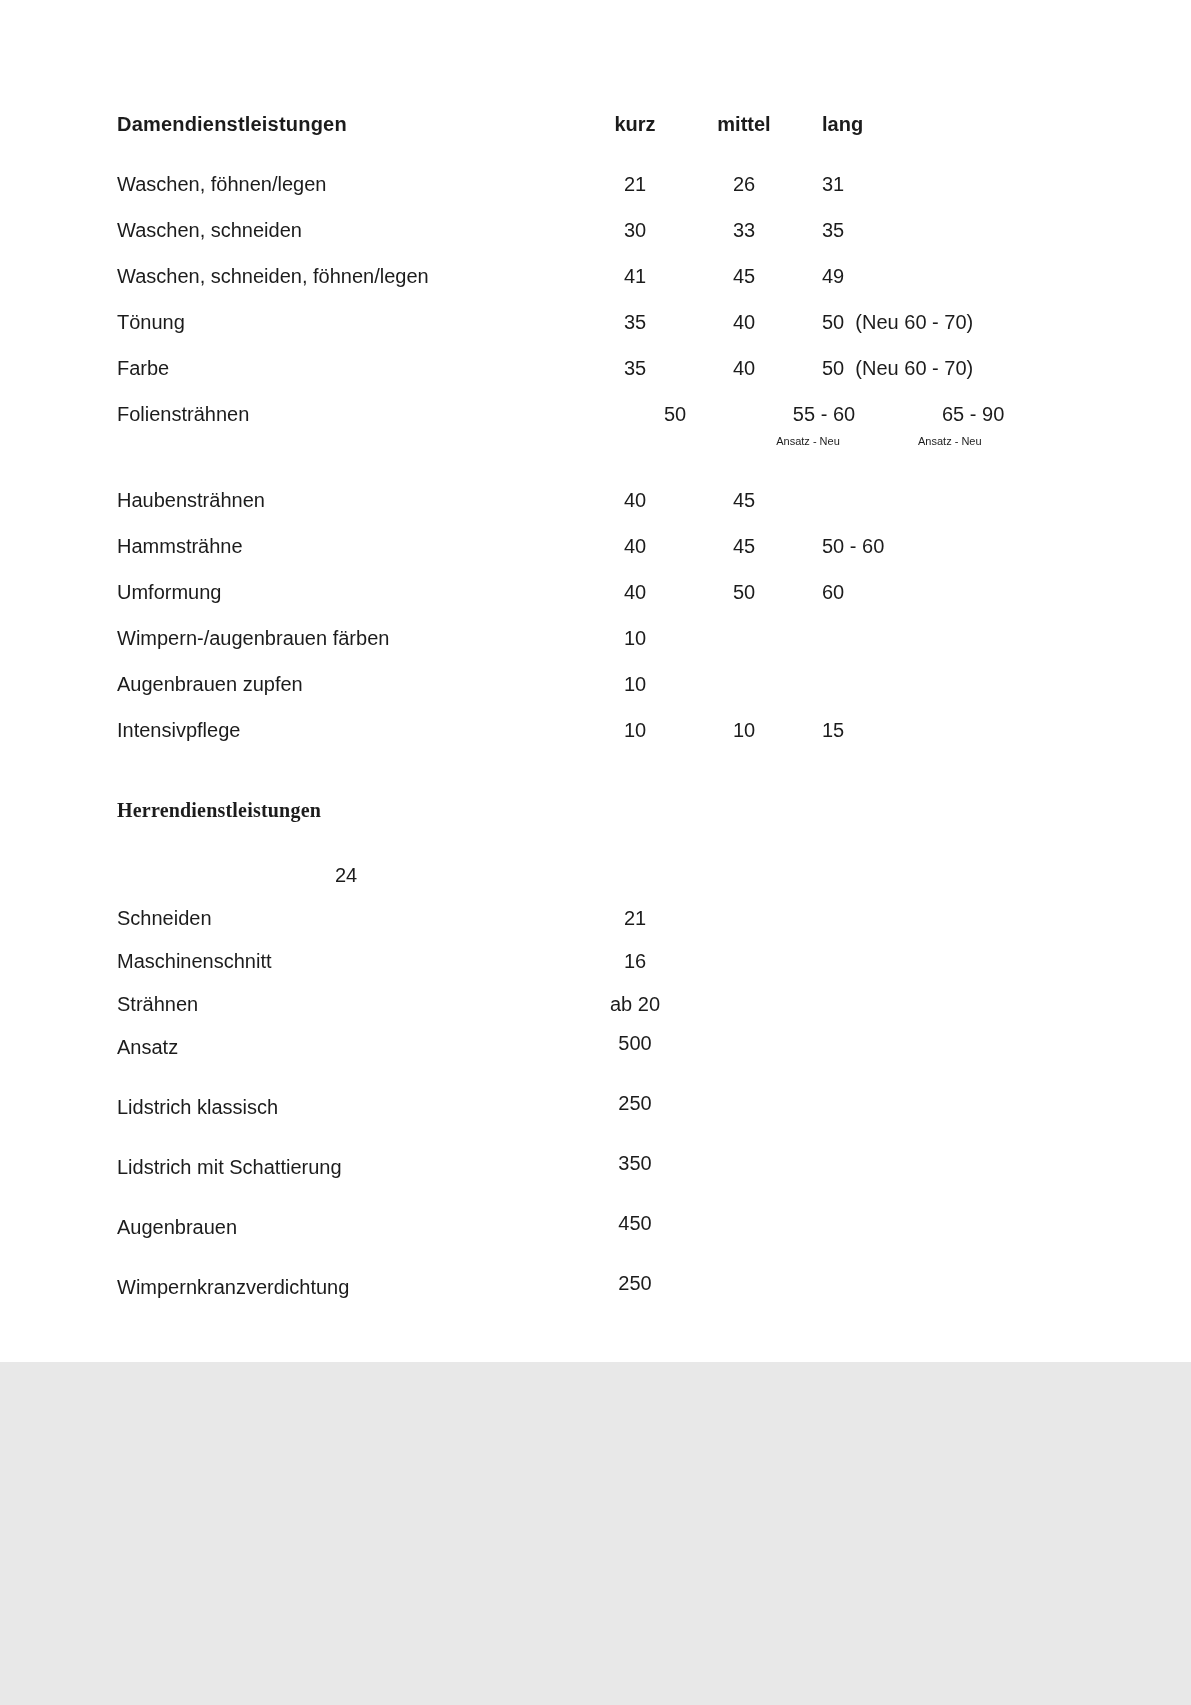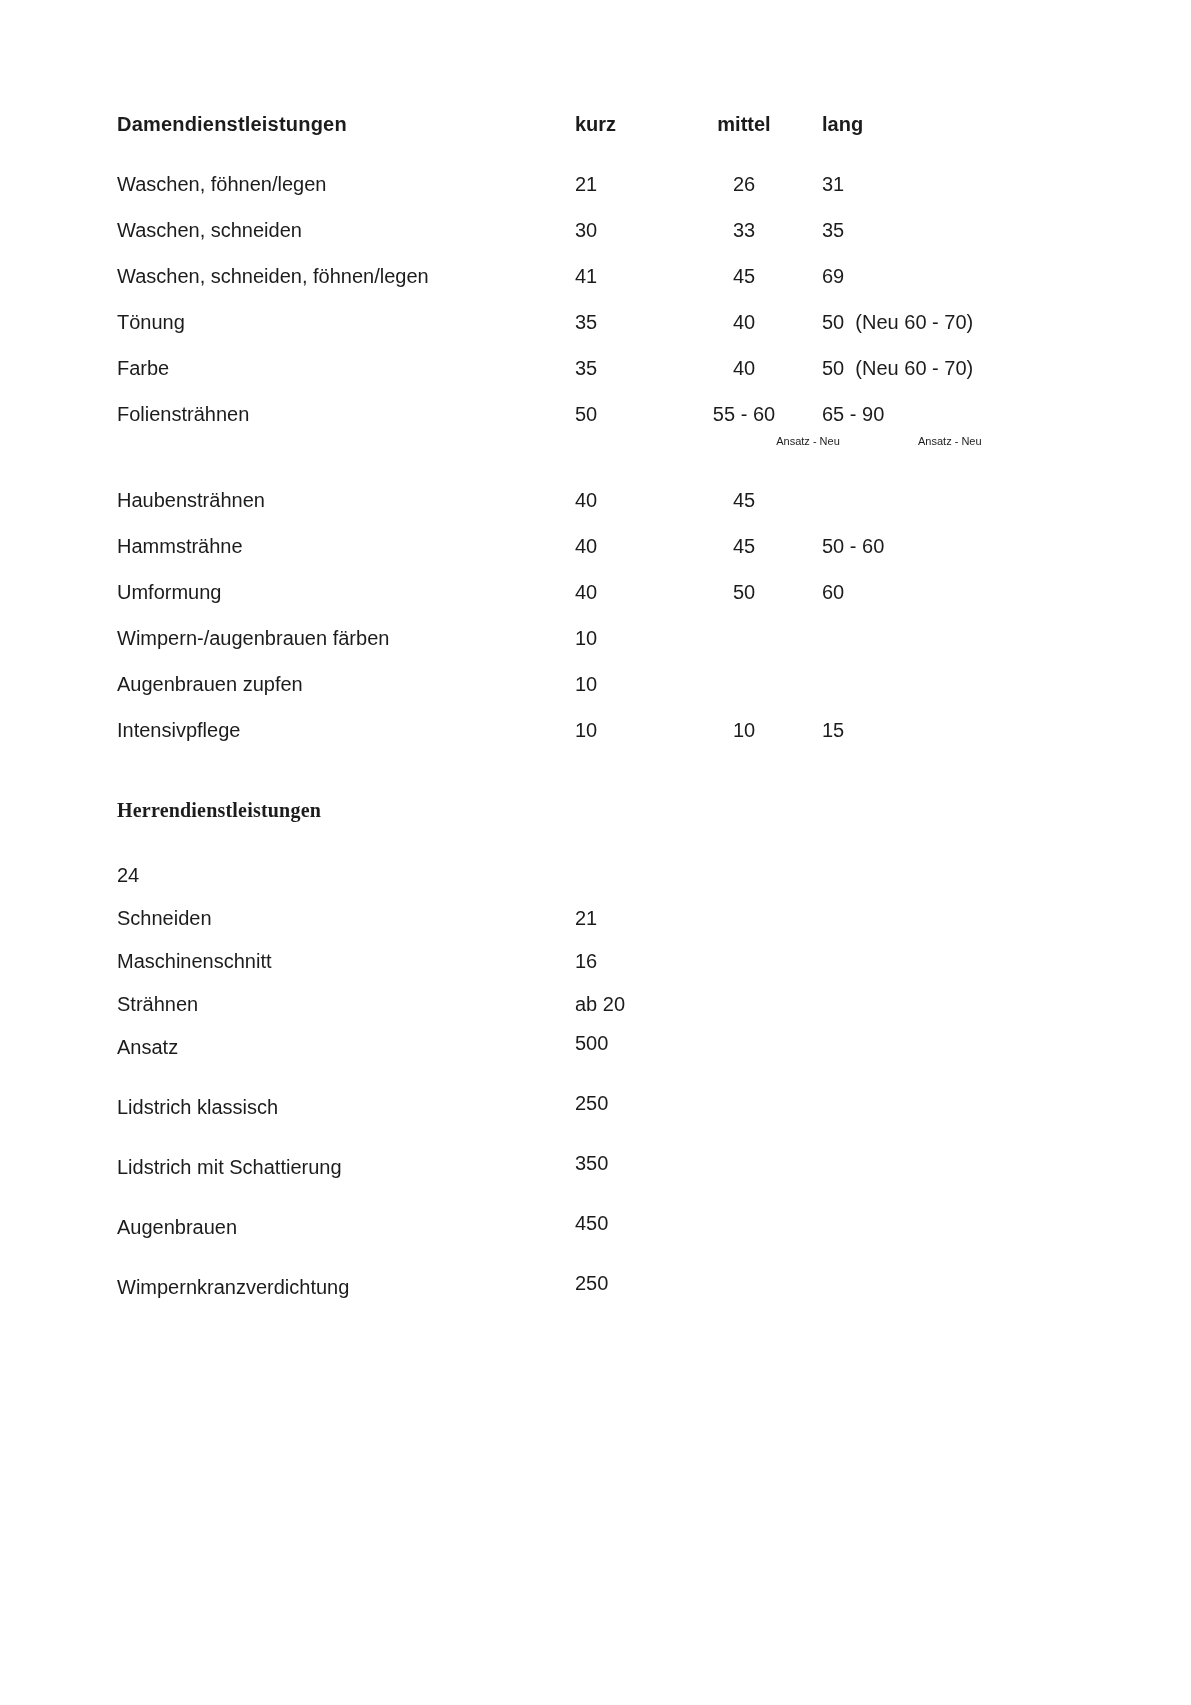--- a/index.html
+++ b/index.html
@@ -1,57 +1,57 @@
 <!DOCTYPE html>
 <html><head>
 <meta charset="utf-8">
 <style>
   html, body { margin: 0; padding: 0; background: #e8e8e8; }
   .page {
     position: relative;
     width: 1191px;
-    height: 1705px;
+    height: 1362px;
     margin: 0 auto;
     background: #ffffff;
     box-sizing: border-box;
     padding: 112px 40px 0 117px;
     font-family: "Liberation Sans", "DejaVu Sans", sans-serif;
     font-size: 20px;
     color: #1c1c1c;
     overflow: hidden;
   }
   .grid-row {
     display: grid;
     grid-template-columns: 458px 120px 98px 1fr;
     line-height: 24px;
     align-items: baseline;
   }
   .cell-label  { text-align: left; }
-  .cell-kurz   { text-align: left; }
+  .cell-kurz   { text-align: center; }
   .cell-mittel { text-align: center; }
   .cell-lang   { text-align: left; padding-left: 29px; white-space: pre; }
 
   .header-row { font-weight: bold; margin-bottom: 36px; }
   .header-row .cell-label { letter-spacing: 0.2px; }
 
   .section-title {
     font-weight: bold;
     line-height: 24px;
     letter-spacing: 0.2px;
     font-family: Liberation Serif, serif;
   }
   .title-herren { margin-top: 56px; margin-bottom: 41px; }
   .title-pmu    { margin-top: 95px; margin-bottom: 35px; }
 
   .sec-damen  .grid-row.service-row { margin-bottom: 22px; }
   .sec-herren .grid-row.service-row { margin-bottom: 19px; }
   .sec-pmu    .grid-row.service-row { margin-bottom: 36px; }
 
   
-  .sec-damen .grid-row.service-row.tight { margin-bottom: 8px; }
+  .sec-damen .grid-row.service-row.tight { margin-bottom: 8px; gap: 40px; }
   .note-row {
     display: grid;
     grid-template-columns: 458px 120px 98px 1fr;
     line-height: 14px;
     font-size: 11px;
     margin-bottom: 40px;
     gap: 32px;
   }
   .note-row .cell-mittel { text-align: center; }
   .note-row .cell-lang   { text-align: left; padding-left: 29px; }
@@ -80,21 +80,21 @@
         <div class="grid-row service-row">
           <div class="cell-label">Waschen, schneiden</div>
           <div class="cell-kurz">30</div>
           <div class="cell-mittel">33</div>
           <div class="cell-lang">35</div>
         </div>
         <div class="grid-row service-row">
           <div class="cell-label">Waschen, schneiden, föhnen/legen</div>
           <div class="cell-kurz">41</div>
           <div class="cell-mittel">45</div>
-          <div class="cell-lang">69</div>
+          <div class="cell-lang">49</div>
         </div>
         <div class="grid-row service-row">
           <div class="cell-label">Tönung</div>
           <div class="cell-kurz">35</div>
           <div class="cell-mittel">40</div>
           <div class="cell-lang">50  (Neu 60 - 70)</div>
         </div>
         <div class="grid-row service-row">
           <div class="cell-label">Farbe</div>
           <div class="cell-kurz">35</div>

